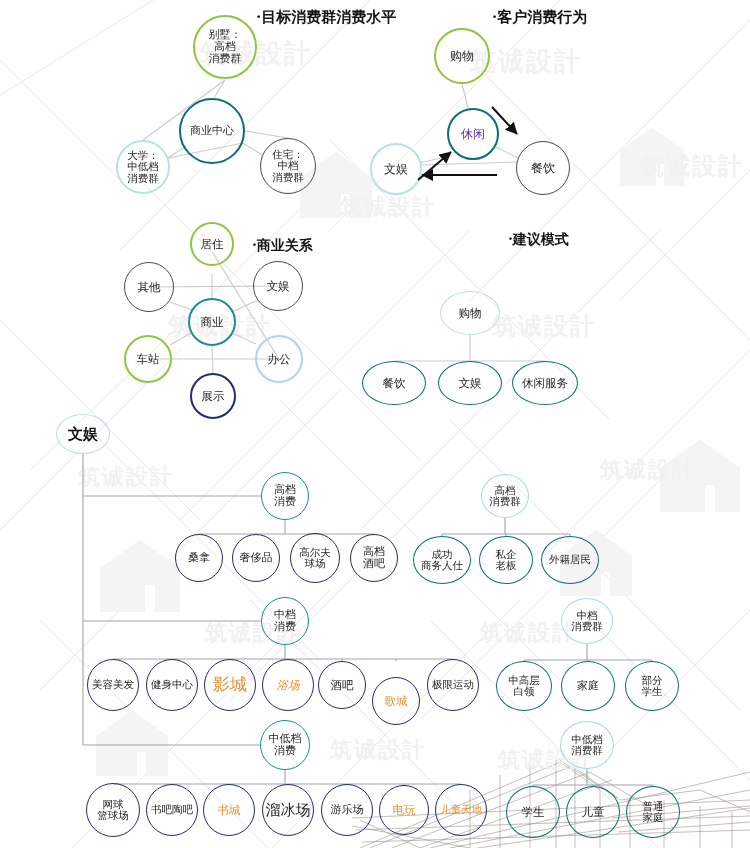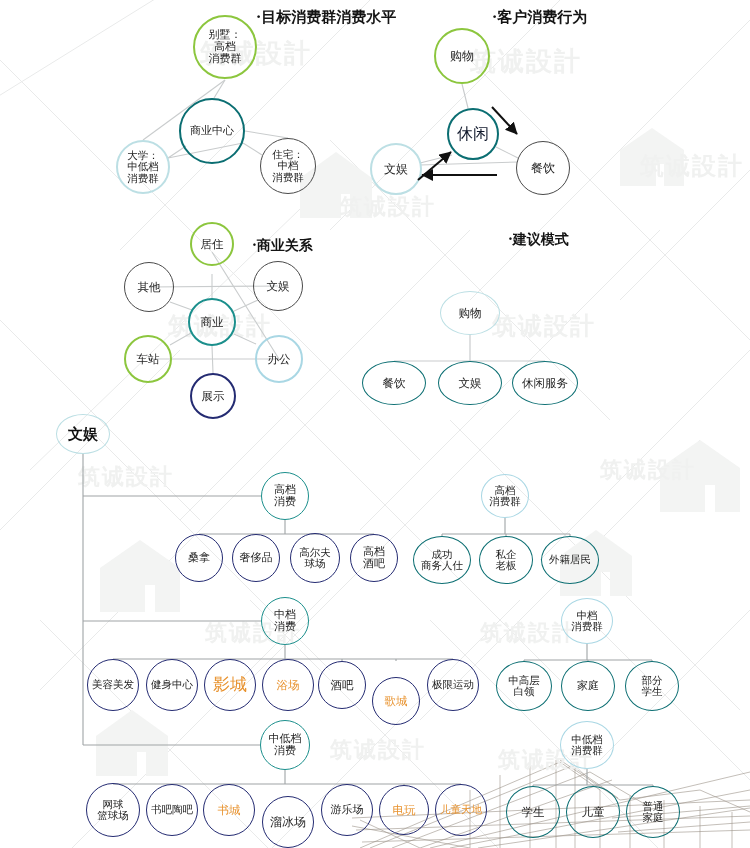--- a/index.html
+++ b/index.html
@@ -230,21 +230,21 @@
 高档
 消费群</span></div>
       <div class="node" style="left: 179px; top: 98px; width: 66px; height: 66px; border-width: 2px; border-color: rgb(11, 110, 114); border-radius: 66px; font-size: 11px; color: rgb(29, 29, 29);"><span>商业中心</span></div>
       <div class="node" style="left: 116px; top: 140px; width: 54px; height: 54px; border-width: 2px; border-color: rgb(188, 223, 228); border-radius: 54px; font-size: 10.5px; color: rgb(29, 29, 29);"><span>大学：
 中低档
 消费群</span></div>
       <div class="node" style="left: 260px; top: 138px; width: 56px; height: 56px; border-width: 1.4px; border-color: rgb(74, 74, 74); border-radius: 56px; font-size: 10.5px; color: rgb(29, 29, 29);"><span>住宅：
 中档
 消费群</span></div>
       <div class="node" style="left: 434px; top: 28px; width: 56px; height: 56px; border-width: 2px; border-color: rgb(140, 198, 62); border-radius: 56px; font-size: 12px; color: rgb(29, 29, 29);"><span>购物</span></div>
-      <div class="node" style="left: 447px; top: 108px; width: 52px; height: 52px; border-width: 2px; border-color: rgb(11, 110, 114); border-radius: 52px; font-size: 16px; color: #0f172a;"><span>休闲</span></div>
+      <div class="node" style="left: 447px; top: 108px; width: 52px; height: 52px; border-width: 2px; border-color: rgb(11, 110, 114); border-radius: 52px; font-size: 12px; color: #4c1d95;"><span>休闲</span></div>
       <div class="node" style="left: 370px; top: 143px; width: 52px; height: 52px; border-width: 2px; border-color: rgb(188, 223, 228); border-radius: 52px; font-size: 12px; color: rgb(29, 29, 29);"><span>文娱</span></div>
       <div class="node" style="left: 516px; top: 141px; width: 54px; height: 54px; border-width: 1.4px; border-color: rgb(74, 74, 74); border-radius: 54px; font-size: 12px; color: rgb(29, 29, 29);"><span>餐饮</span></div>
       <div class="node" style="left: 190px; top: 222px; width: 44px; height: 44px; border-width: 2px; border-color: rgb(140, 198, 62); border-radius: 44px; font-size: 11.5px; color: rgb(29, 29, 29);"><span>居住</span></div>
       <div class="node" style="left: 124px; top: 262px; width: 50px; height: 50px; border-width: 1.4px; border-color: rgb(74, 74, 74); border-radius: 50px; font-size: 11.5px; color: rgb(29, 29, 29);"><span>其他</span></div>
       <div class="node" style="left: 253px; top: 261px; width: 50px; height: 50px; border-width: 1.4px; border-color: rgb(74, 74, 74); border-radius: 50px; font-size: 11.5px; color: rgb(29, 29, 29);"><span>文娱</span></div>
       <div class="node" style="left: 188px; top: 298px; width: 48px; height: 48px; border-width: 2px; border-color: rgb(27, 143, 140); border-radius: 48px; font-size: 11.5px; color: rgb(29, 29, 29);"><span>商业</span></div>
       <div class="node" style="left: 124px; top: 335px; width: 48px; height: 48px; border-width: 2px; border-color: rgb(140, 198, 62); border-radius: 48px; font-size: 11.5px; color: rgb(29, 29, 29);"><span>车站</span></div>
       <div class="node" style="left: 255px; top: 335px; width: 48px; height: 48px; border-width: 2px; border-color: rgb(169, 215, 228); border-radius: 48px; font-size: 11.5px; color: rgb(29, 29, 29);"><span>办公</span></div>
       <div class="node" style="left: 190px; top: 373px; width: 46px; height: 46px; border-width: 2px; border-color: rgb(36, 43, 114); border-radius: 46px; font-size: 11.5px; color: rgb(29, 29, 29);"><span>展示</span></div>
       <div class="node" style="left: 440px; top: 291px; width: 60px; height: 44px; border-width: 1.6px; border-color: rgb(188, 223, 228); border-radius: 60px / 44px; font-size: 11.5px; color: rgb(29, 29, 29);"><span>购物</span></div>
@@ -258,31 +258,31 @@
       <div class="node" style="left: 232px; top: 534px; width: 48px; height: 48px; border-width: 1.5px; border-color: rgb(36, 43, 114); border-radius: 48px; font-size: 11px; color: rgb(29, 29, 29);"><span>奢侈品</span></div>
       <div class="node" style="left: 290px; top: 533px; width: 50px; height: 50px; border-width: 1.5px; border-color: rgb(36, 43, 114); border-radius: 50px; font-size: 10.5px; color: rgb(29, 29, 29);"><span>高尔夫
 球场</span></div>
       <div class="node" style="left: 350px; top: 534px; width: 48px; height: 48px; border-width: 1.5px; border-color: rgb(36, 43, 114); border-radius: 48px; font-size: 11px; color: rgb(29, 29, 29);"><span>高档
 酒吧</span></div>
       <div class="node" style="left: 261px; top: 597px; width: 48px; height: 48px; border-width: 1.8px; border-color: rgb(27, 143, 140); border-radius: 48px; font-size: 11px; color: rgb(29, 29, 29);"><span>中档
 消费</span></div>
       <div class="node" style="left: 87px; top: 659px; width: 52px; height: 52px; border-width: 1.5px; border-color: rgb(36, 43, 114); border-radius: 52px; font-size: 10.5px; color: rgb(29, 29, 29);"><span>美容美发</span></div>
       <div class="node" style="left: 146px; top: 659px; width: 52px; height: 52px; border-width: 1.5px; border-color: rgb(36, 43, 114); border-radius: 52px; font-size: 10.5px; color: rgb(29, 29, 29);"><span>健身中心</span></div>
       <div class="node" style="left: 204px; top: 659px; width: 52px; height: 52px; border-width: 1.5px; border-color: rgb(36, 43, 114); border-radius: 52px; font-size: 17px; color: rgb(232, 146, 46); text-align: center;"><span>影城</span></div>
-      <div class="node" style="left: 262px; top: 659px; width: 52px; height: 52px; border-width: 1.5px; border-color: rgb(36, 43, 114); border-radius: 52px; font-size: 11.5px; color: rgb(232, 146, 46);"><span>浴场</span></div>
+      <div class="node" style="left: 262px; top: 659px; width: 52px; height: 52px; border-width: 1.5px; border-color: rgb(36, 43, 114); border-radius: 52px; font-size: 11.5px; color: rgb(232, 146, 46); font-style: italic;"><span>浴场</span></div>
       <div class="node" style="left: 318px; top: 661px; width: 48px; height: 48px; border-width: 1.5px; border-color: rgb(36, 43, 114); border-radius: 48px; font-size: 11.5px; color: rgb(29, 29, 29);"><span>酒吧</span></div>
       <div class="node" style="left: 372px; top: 661px; width: 48px; height: 48px; border-width: 1.5px; border-color: rgb(36, 43, 114); border-radius: 48px; font-size: 11.5px; color: rgb(232, 146, 46); margin-top: 16px;"><span>歌城</span></div>
       <div class="node" style="left: 427px; top: 659px; width: 52px; height: 52px; border-width: 1.5px; border-color: rgb(36, 43, 114); border-radius: 52px; font-size: 10.5px; color: rgb(29, 29, 29);"><span>极限运动</span></div>
       <div class="node" style="left: 260px; top: 720px; width: 50px; height: 50px; border-width: 1.8px; border-color: rgb(27, 143, 140); border-radius: 50px; font-size: 11px; color: rgb(29, 29, 29);"><span>中低档
 消费</span></div>
       <div class="node" style="left: 86px; top: 783px; width: 54px; height: 54px; border-width: 1.5px; border-color: rgb(36, 43, 114); border-radius: 54px; font-size: 10.5px; color: rgb(29, 29, 29);"><span>网球
 篮球场</span></div>
       <div class="node" style="left: 146px; top: 784px; width: 52px; height: 52px; border-width: 1.5px; border-color: rgb(36, 43, 114); border-radius: 52px; font-size: 10.5px; color: rgb(29, 29, 29);"><span>书吧陶吧</span></div>
       <div class="node" style="left: 203px; top: 784px; width: 52px; height: 52px; border-width: 1.5px; border-color: rgb(36, 43, 114); border-radius: 52px; font-size: 11.5px; color: rgb(232, 146, 46);"><span>书城</span></div>
-      <div class="node" style="left: 262px; top: 784px; width: 52px; height: 52px; border-width: 1.5px; border-color: rgb(36, 43, 114); border-radius: 52px; font-size: 12px; color: rgb(29, 29, 29); margin-top: 12px;"><span>溜冰场</span></div>
+      <div class="node" style="left: 262px; top: 784px; width: 52px; height: 52px; border-width: 1.5px; border-color: rgb(36, 43, 114); border-radius: 52px; font-size: 15px; color: rgb(29, 29, 29);"><span>溜冰场</span></div>
       <div class="node" style="left: 321px; top: 784px; width: 52px; height: 52px; border-width: 1.5px; border-color: rgb(36, 43, 114); border-radius: 52px; font-size: 11px; color: rgb(29, 29, 29);"><span>游乐场</span></div>
       <div class="node" style="left: 379px; top: 785px; width: 50px; height: 50px; border-width: 1.5px; border-color: rgb(36, 43, 114); border-radius: 50px; font-size: 11.5px; color: rgb(232, 146, 46);"><span>电玩</span></div>
       <div class="node" style="left: 435px; top: 784px; width: 52px; height: 52px; border-width: 1.5px; border-color: rgb(36, 43, 114); border-radius: 52px; font-size: 10.5px; color: rgb(232, 146, 46);"><span>儿童天地</span></div>
       <div class="node" style="left: 481px; top: 474px; width: 48px; height: 44px; border-width: 1.6px; border-color: rgb(169, 215, 228); border-radius: 48px / 44px; font-size: 10.5px; color: rgb(29, 29, 29);"><span>高档
 消费群</span></div>
       <div class="node" style="left: 413px; top: 536px; width: 58px; height: 48px; border-width: 1.8px; border-color: rgb(11, 110, 114); border-radius: 58px / 48px; font-size: 10.5px; color: rgb(29, 29, 29);"><span>成功
 商务人仕</span></div>
       <div class="node" style="left: 479px; top: 536px; width: 54px; height: 48px; border-width: 1.8px; border-color: rgb(11, 110, 114); border-radius: 54px / 48px; font-size: 10.5px; color: rgb(29, 29, 29);"><span>私企
 老板</span></div>
       <div class="node" style="left: 541px; top: 536px; width: 58px; height: 48px; border-width: 1.8px; border-color: rgb(11, 110, 114); border-radius: 58px / 48px; font-size: 10.5px; color: rgb(29, 29, 29);"><span>外籍居民</span></div>

